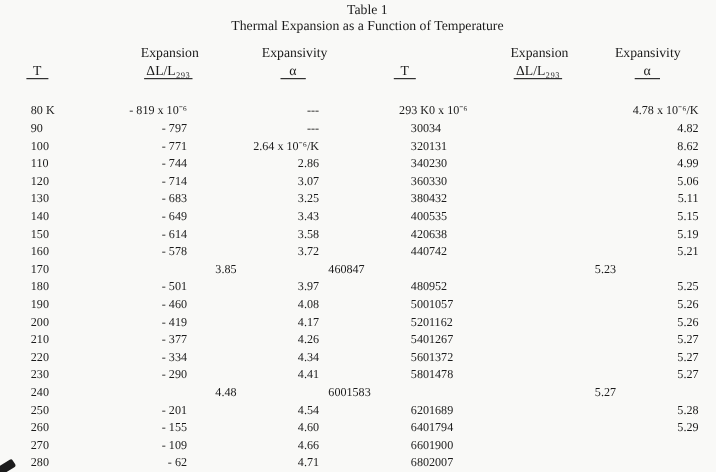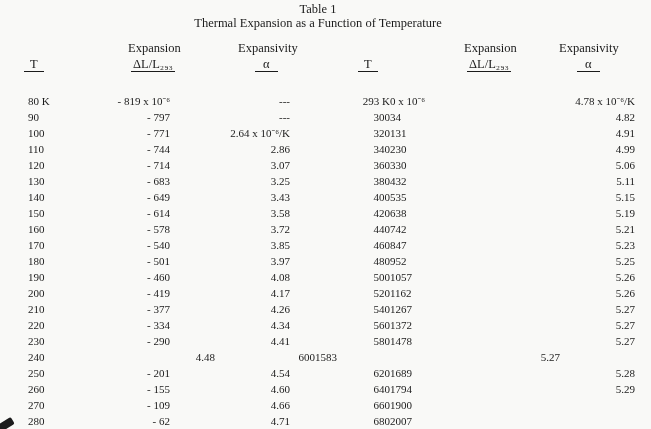--- a/index.html
+++ b/index.html
@@ -5,21 +5,21 @@
   html, body { margin:0; padding:0; }
   .page {
     position:relative;
     width:651px; height:429px;
     background:#f9f9f7;
     font-family:"Liberation Serif", serif;
     color:#1b1b1b;
     overflow:hidden;
   }
   .title-block {
-    position:absolute; top:2px; left:0; width:636px;
+    position:absolute; top:2px; left:16px; width:636px;
     text-align:center; font-size:12.5px; line-height:14px;
     white-space:nowrap;
   }
   .hdr {
     position:absolute; font-size:12.5px; line-height:14px; white-space:nowrap;
   }
   .u {
     display:inline-block;
     border-bottom:1.2px solid #1b1b1b;
   }
@@ -81,21 +81,21 @@
         <div class="cell c4">300</div>
         <div class="cell c5">34</div>
         <div class="cell c6">4.82</div>
       </div>
       <div class="row">
         <div class="cell c1">100</div>
         <div class="cell c2">- 771</div>
         <div class="cell c3">2.64 x 10⁻⁶/K</div>
         <div class="cell c4">320</div>
         <div class="cell c5">131</div>
-        <div class="cell c6">4.91</div>
+        <div class="cell c6">8.62</div>
       </div>
       <div class="row">
         <div class="cell c1">110</div>
         <div class="cell c2">- 744</div>
         <div class="cell c3">2.86</div>
         <div class="cell c4">340</div>
         <div class="cell c5">230</div>
         <div class="cell c6">4.99</div>
       </div>
       <div class="row">
@@ -133,21 +133,20 @@
       <div class="row">
         <div class="cell c1">160</div>
         <div class="cell c2">- 578</div>
         <div class="cell c3">3.72</div>
         <div class="cell c4">440</div>
         <div class="cell c5">742</div>
         <div class="cell c6">5.21</div>
       </div>
       <div class="row">
         <div class="cell c1">170</div>
-        <div class="cell c2">- 540</div>
         <div class="cell c3">3.85</div>
         <div class="cell c4">460</div>
         <div class="cell c5">847</div>
         <div class="cell c6">5.23</div>
       </div>
       <div class="row">
         <div class="cell c1">180</div>
         <div class="cell c2">- 501</div>
         <div class="cell c3">3.97</div>
         <div class="cell c4">480</div>

